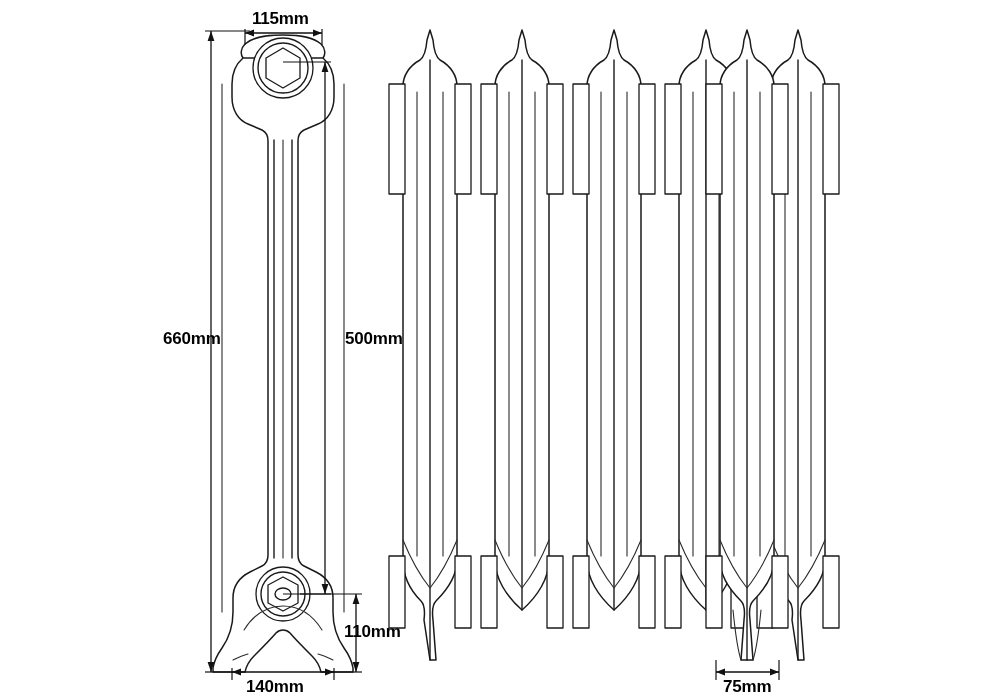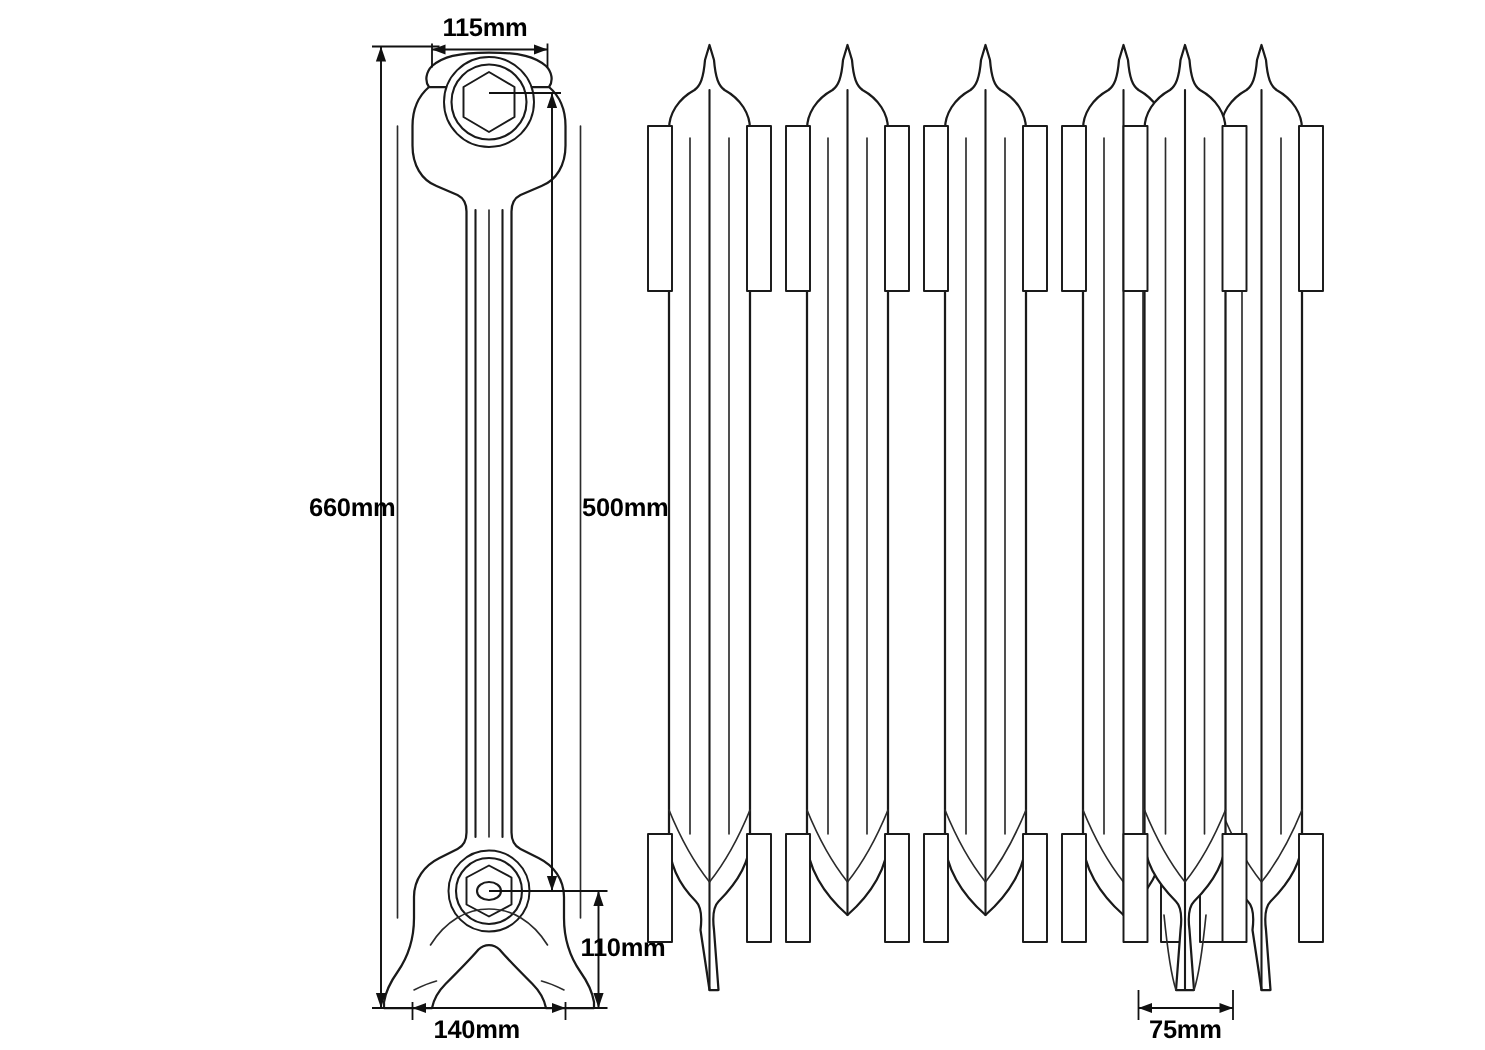--- a/index.html
+++ b/index.html
@@ -10,25 +10,24 @@
   }
   body {
     width: 990px;
     height: 700px;
     overflow: hidden;
     font-family: "Liberation Sans", sans-serif;
     position: relative;
   }
   #drawing-root {
     position: absolute;
-    left: 10px;
+    left: 0;
     top: 0;
     width: 850px;
     height: 700px;
-    padding-left: 33px;
   }
   svg#drawing {
     display: block;
     width: 990px;
     height: 700px;
     background: #ffffff;
   }
   .part-outline {
     fill: #ffffff;
     stroke: #1a1a1a;

